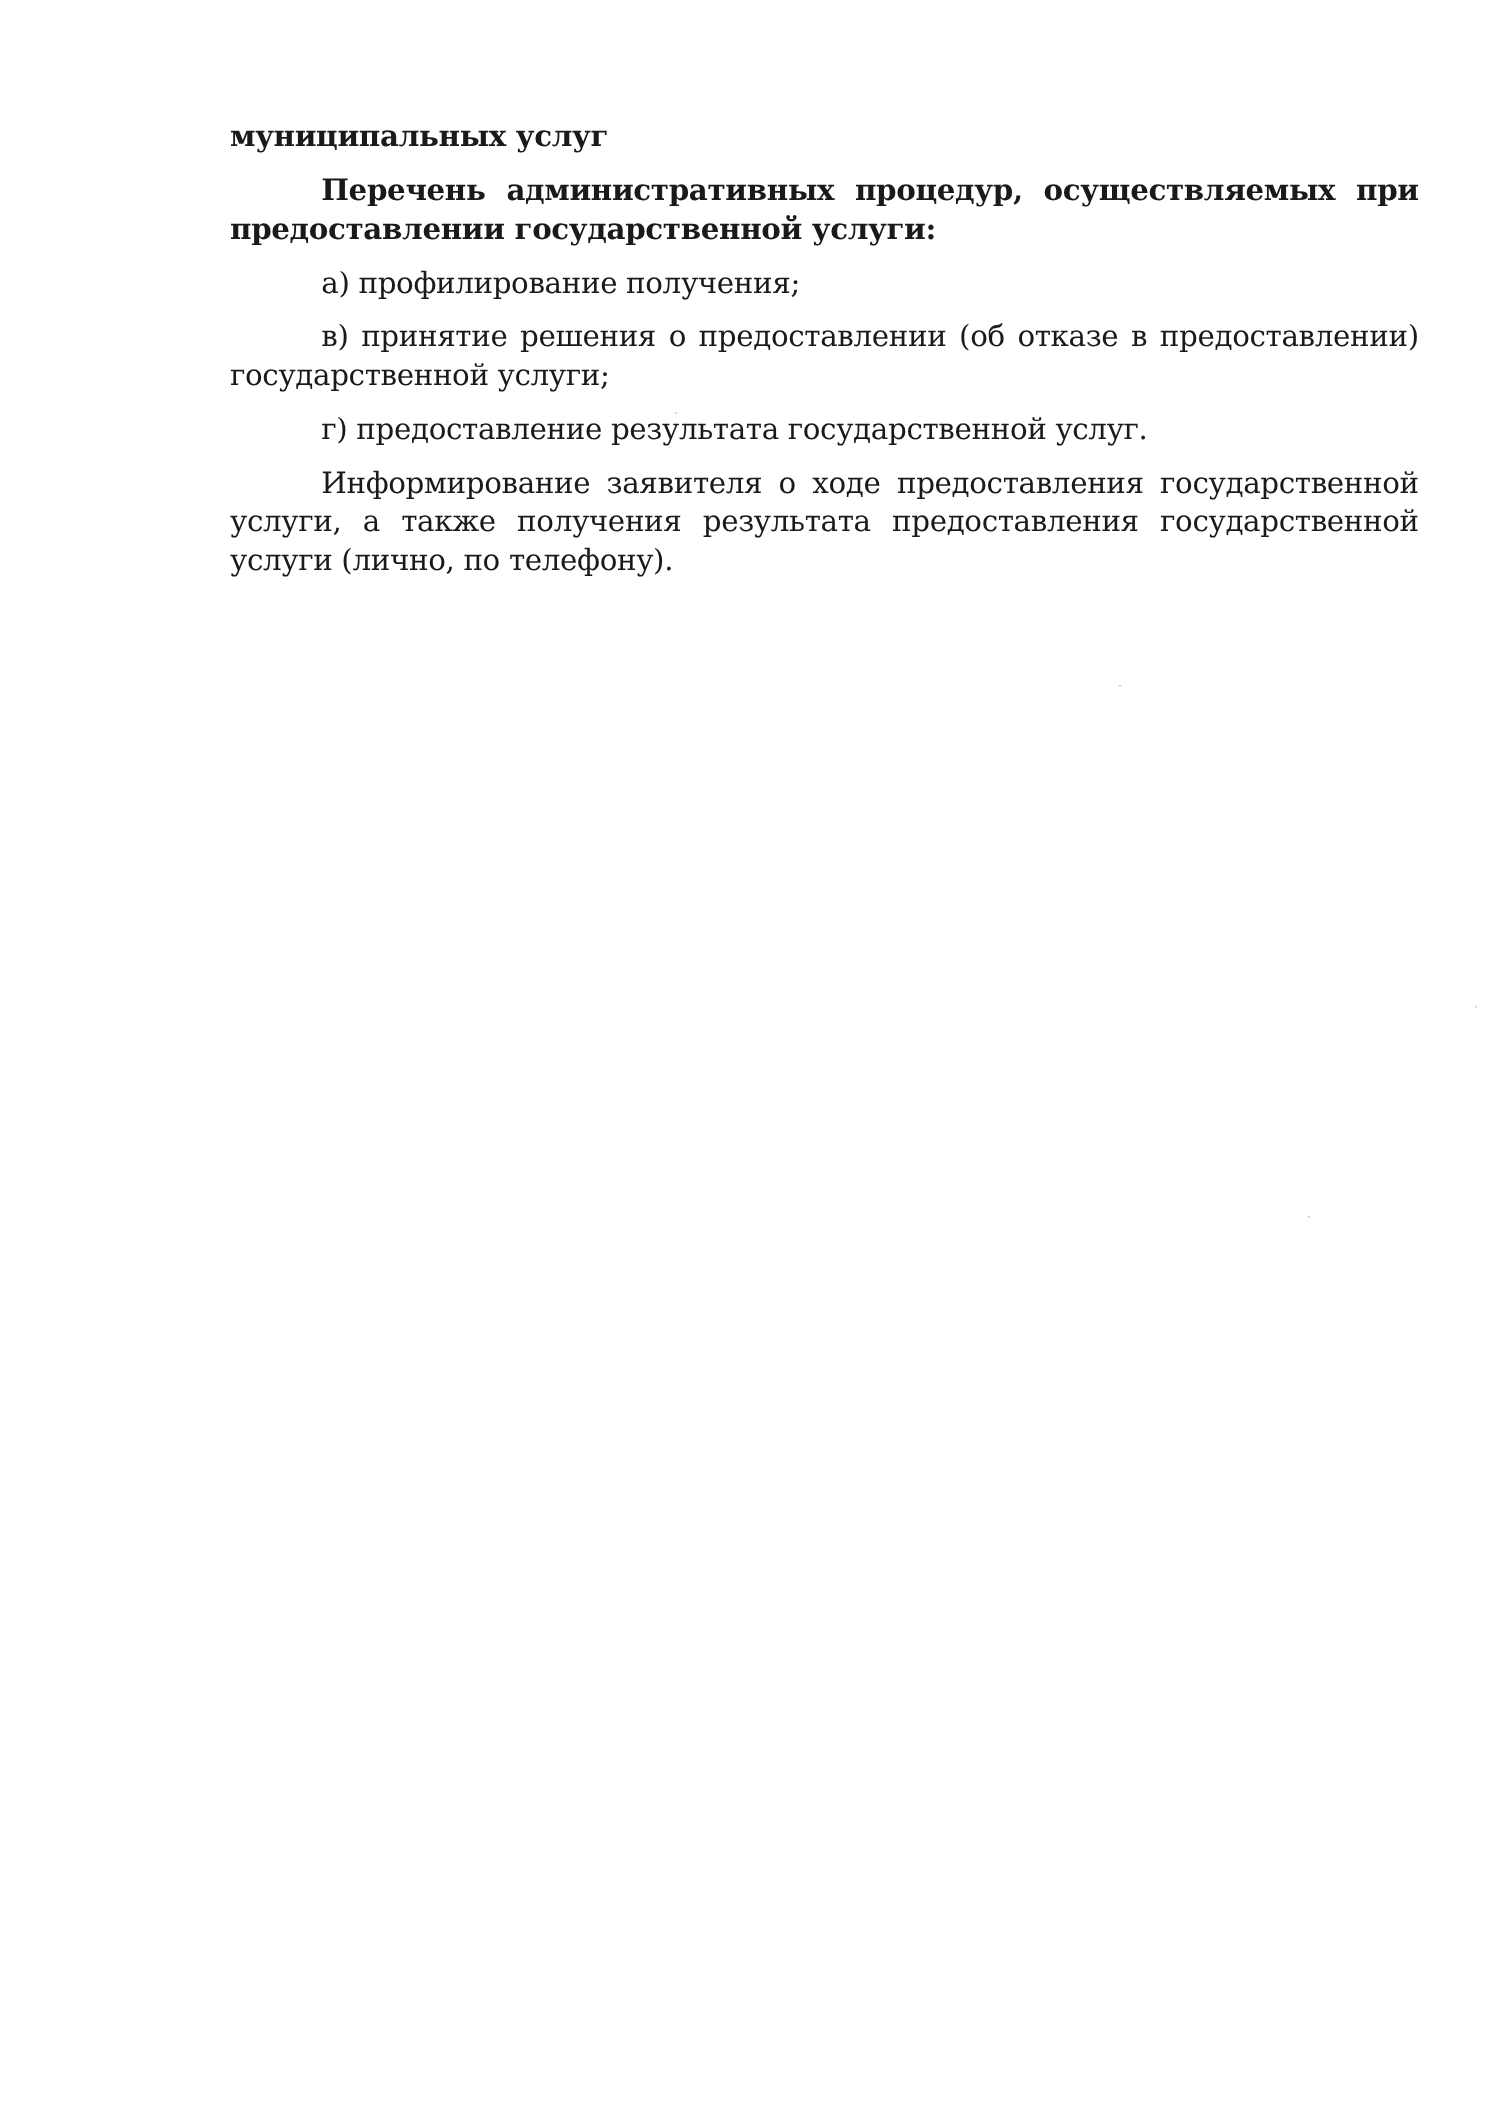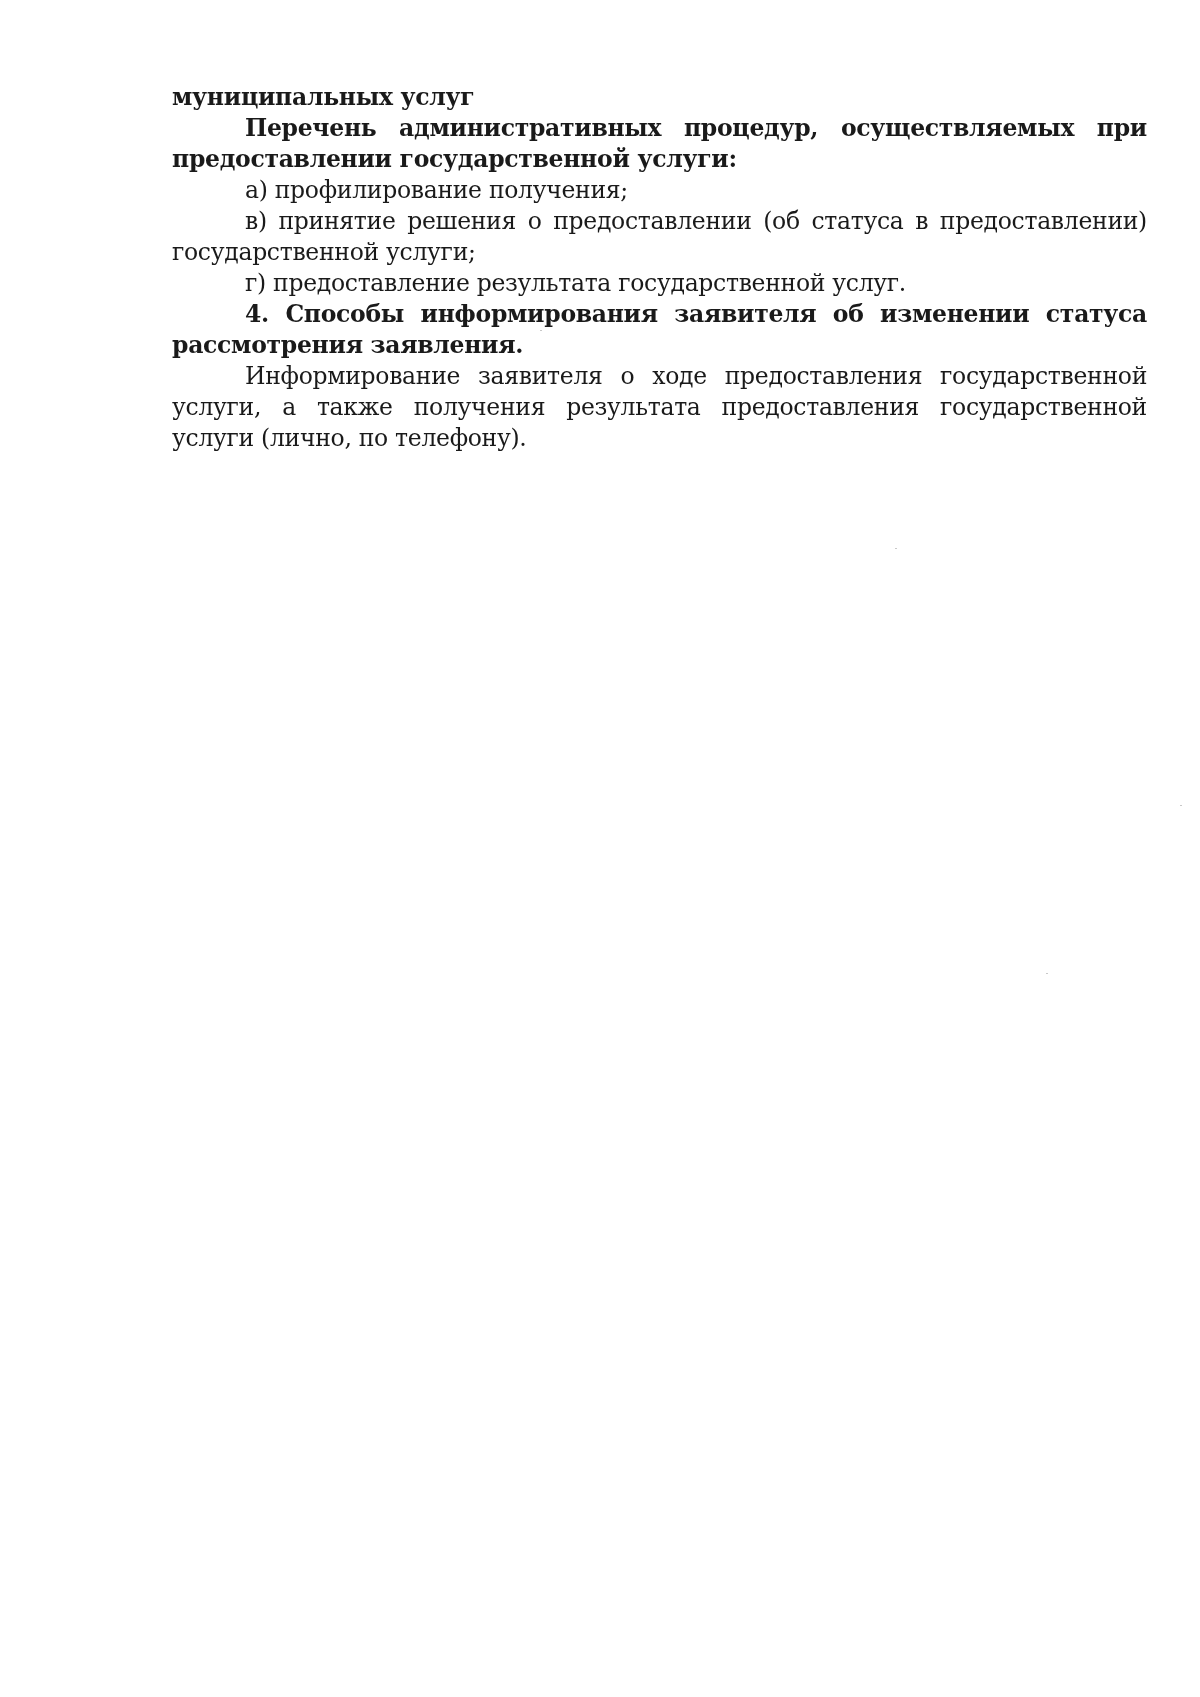--- a/index.html
+++ b/index.html
@@ -18,21 +18,21 @@
     .page {
       position: absolute;
       left: 172px;
       top: 82px;
       width: 975px;
       font-size: 23.5px;
       line-height: 31px;
       letter-spacing: -0.3px;
     }
     .para {
-      margin: 0;
+      margin: 12px;
       text-align: justify;
       text-align-last: left;
     }
     .indent {
       text-indent: 73px;
     }
     .bold {
       font-weight: bold;
     }
     .speck {
@@ -42,22 +42,21 @@
       background: #c8c8c8;
     }
   </style>
 </head>
 <body>
 
 <div class="page">
   <p class="para bold">муниципальных услуг</p>
   <p class="para bold indent">Перечень административных процедур, осуществляемых при предоставлении государственной услуги:</p>
   <p class="para indent">а) профилирование получения;</p>
-  <p class="para indent">в) принятие решения о предоставлении (об статуса в предоставлении) государственной услуги;</p>
+  <p class="para indent">в) принятие решения о предоставлении (об отказе в предоставлении) государственной услуги;</p>
   <p class="para indent">г) предоставление результата государственной услуг.</p>
-  <p class="para bold indent">4. Способы информирования заявителя об изменении статуса рассмотрения заявления.</p>
   <p class="para indent">Информирование заявителя о ходе предоставления государственной услуги, а также получения результата предоставления государственной услуги (лично, по телефону).</p>
 </div>
 
 <div class="speck" style="left:540px;top:330px;"></div>
 <div class="speck" style="left:895px;top:548px;"></div>
 <div class="speck" style="left:1180px;top:805px;"></div>
 <div class="speck" style="left:1046px;top:973px;"></div>
 
 </body></html>

